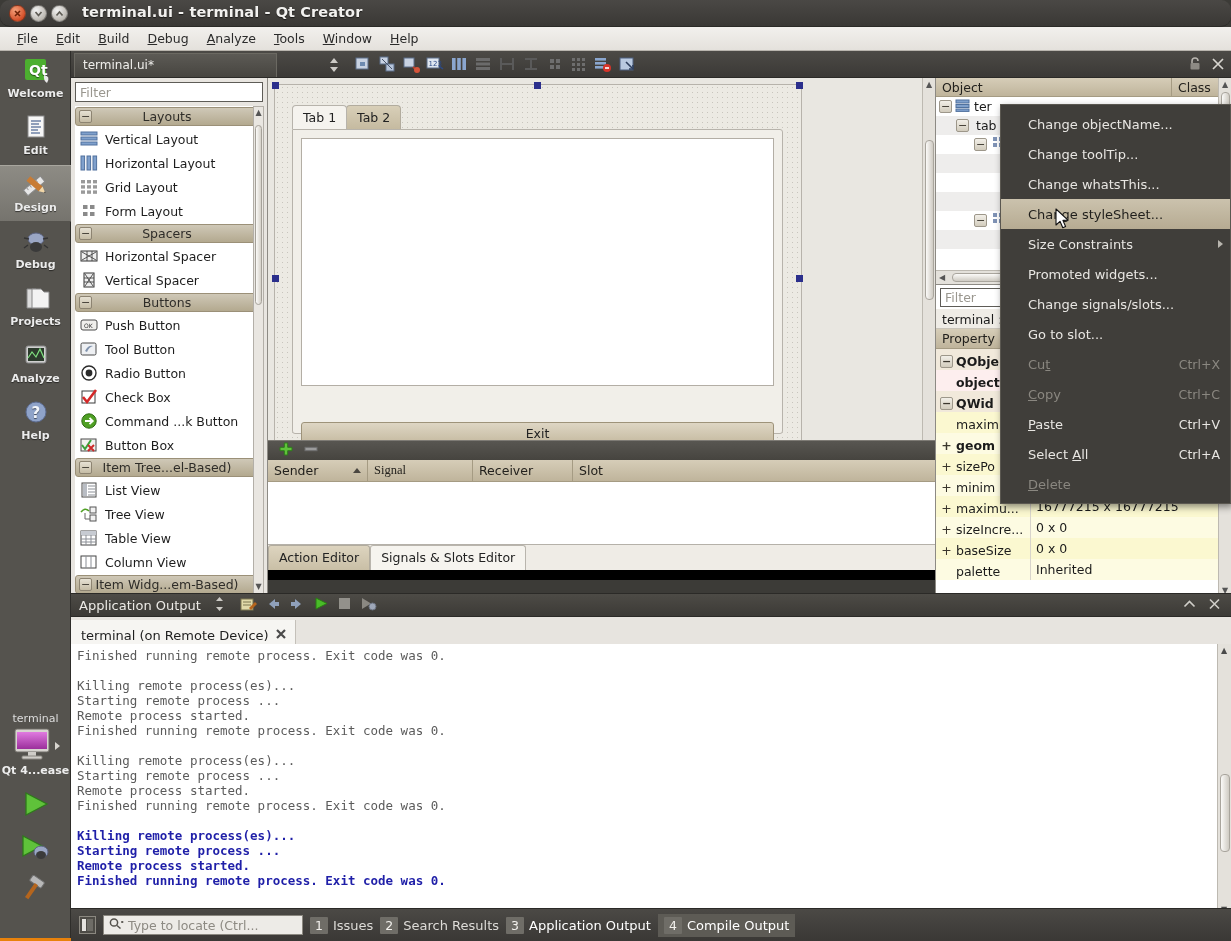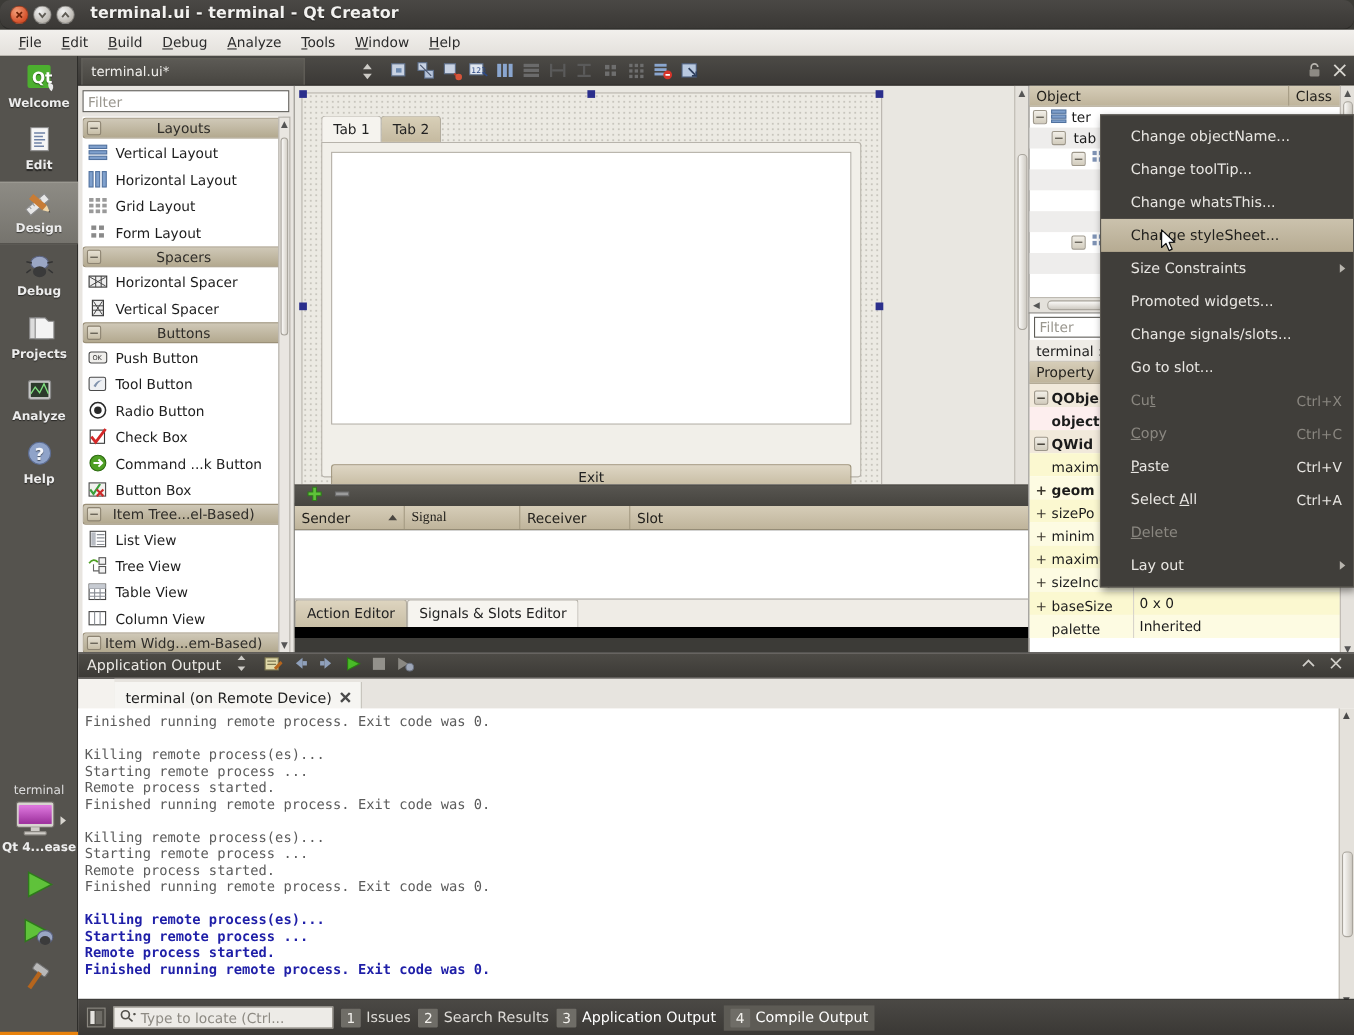--- a/index.html
+++ b/index.html
@@ -322,21 +322,20 @@
   .out-title {
     height: 24px; background: linear-gradient(to bottom,#4d4b46,#3c3a36);
     display: flex; align-items: center; padding-left: 8px; gap: 8px;
     color: #eceae6; font-size: 13px;
     border-top: 1px solid #2b2a27; border-bottom: 1px solid #2b2a27;
   }
   .out-title .right { margin-left: auto; display: flex; gap: 12px; padding-right: 10px; }
   .out-tabrow {
     height: 30px; background: #e7e4df; display: flex; align-items: flex-end;
     border-bottom: 1px solid #b8b4ad;
-    margin-left: 33px;
   }
   .out-tab {
     height: 26px; padding: 5px 8px 0 10px; font-size: 13px; color: #1e1e1e;
     background: #f6f5f2; border-right: 1px solid #c4c0b9;
     display: flex; align-items: center; gap: 6px;
   }
   .out-console {
     position: absolute; left: 0; top: 51px; right: 0; bottom: 25px;
     background: #fff; padding: 4px 0 0 6px; overflow: hidden;
     font-family: "DejaVu Sans Mono", "Liberation Mono", monospace;
@@ -1095,24 +1094,20 @@
       <span><u>P</u>aste</span>
       <span class="sc">Ctrl+V</span>
     </div>
     <div class="ctxitem">
       <span>Select <u>A</u>ll</span>
       <span class="sc">Ctrl+A</span>
     </div>
     <div class="ctxitem dis">
       <span><u>D</u>elete</span>
     </div>
-    <div class="ctxitem">
-      <span>Lay out</span>
-      <span class="arrow"></span>
-    </div>
   </div>
 
   <div class="cursor-arrow">
     <svg width="16" height="23" viewBox="0 0 16 23">
       <path d="M1 1 L1 17 L5 13.3 L7.8 19.8 L10.6 18.5 L7.9 12.4 L13 12.2 z" fill="#ffffff" stroke="#111111" stroke-width="1.1" stroke-linejoin="round"></path>
     </svg>
   </div>
 
   <div class="outdock">
     <div class="out-title">

